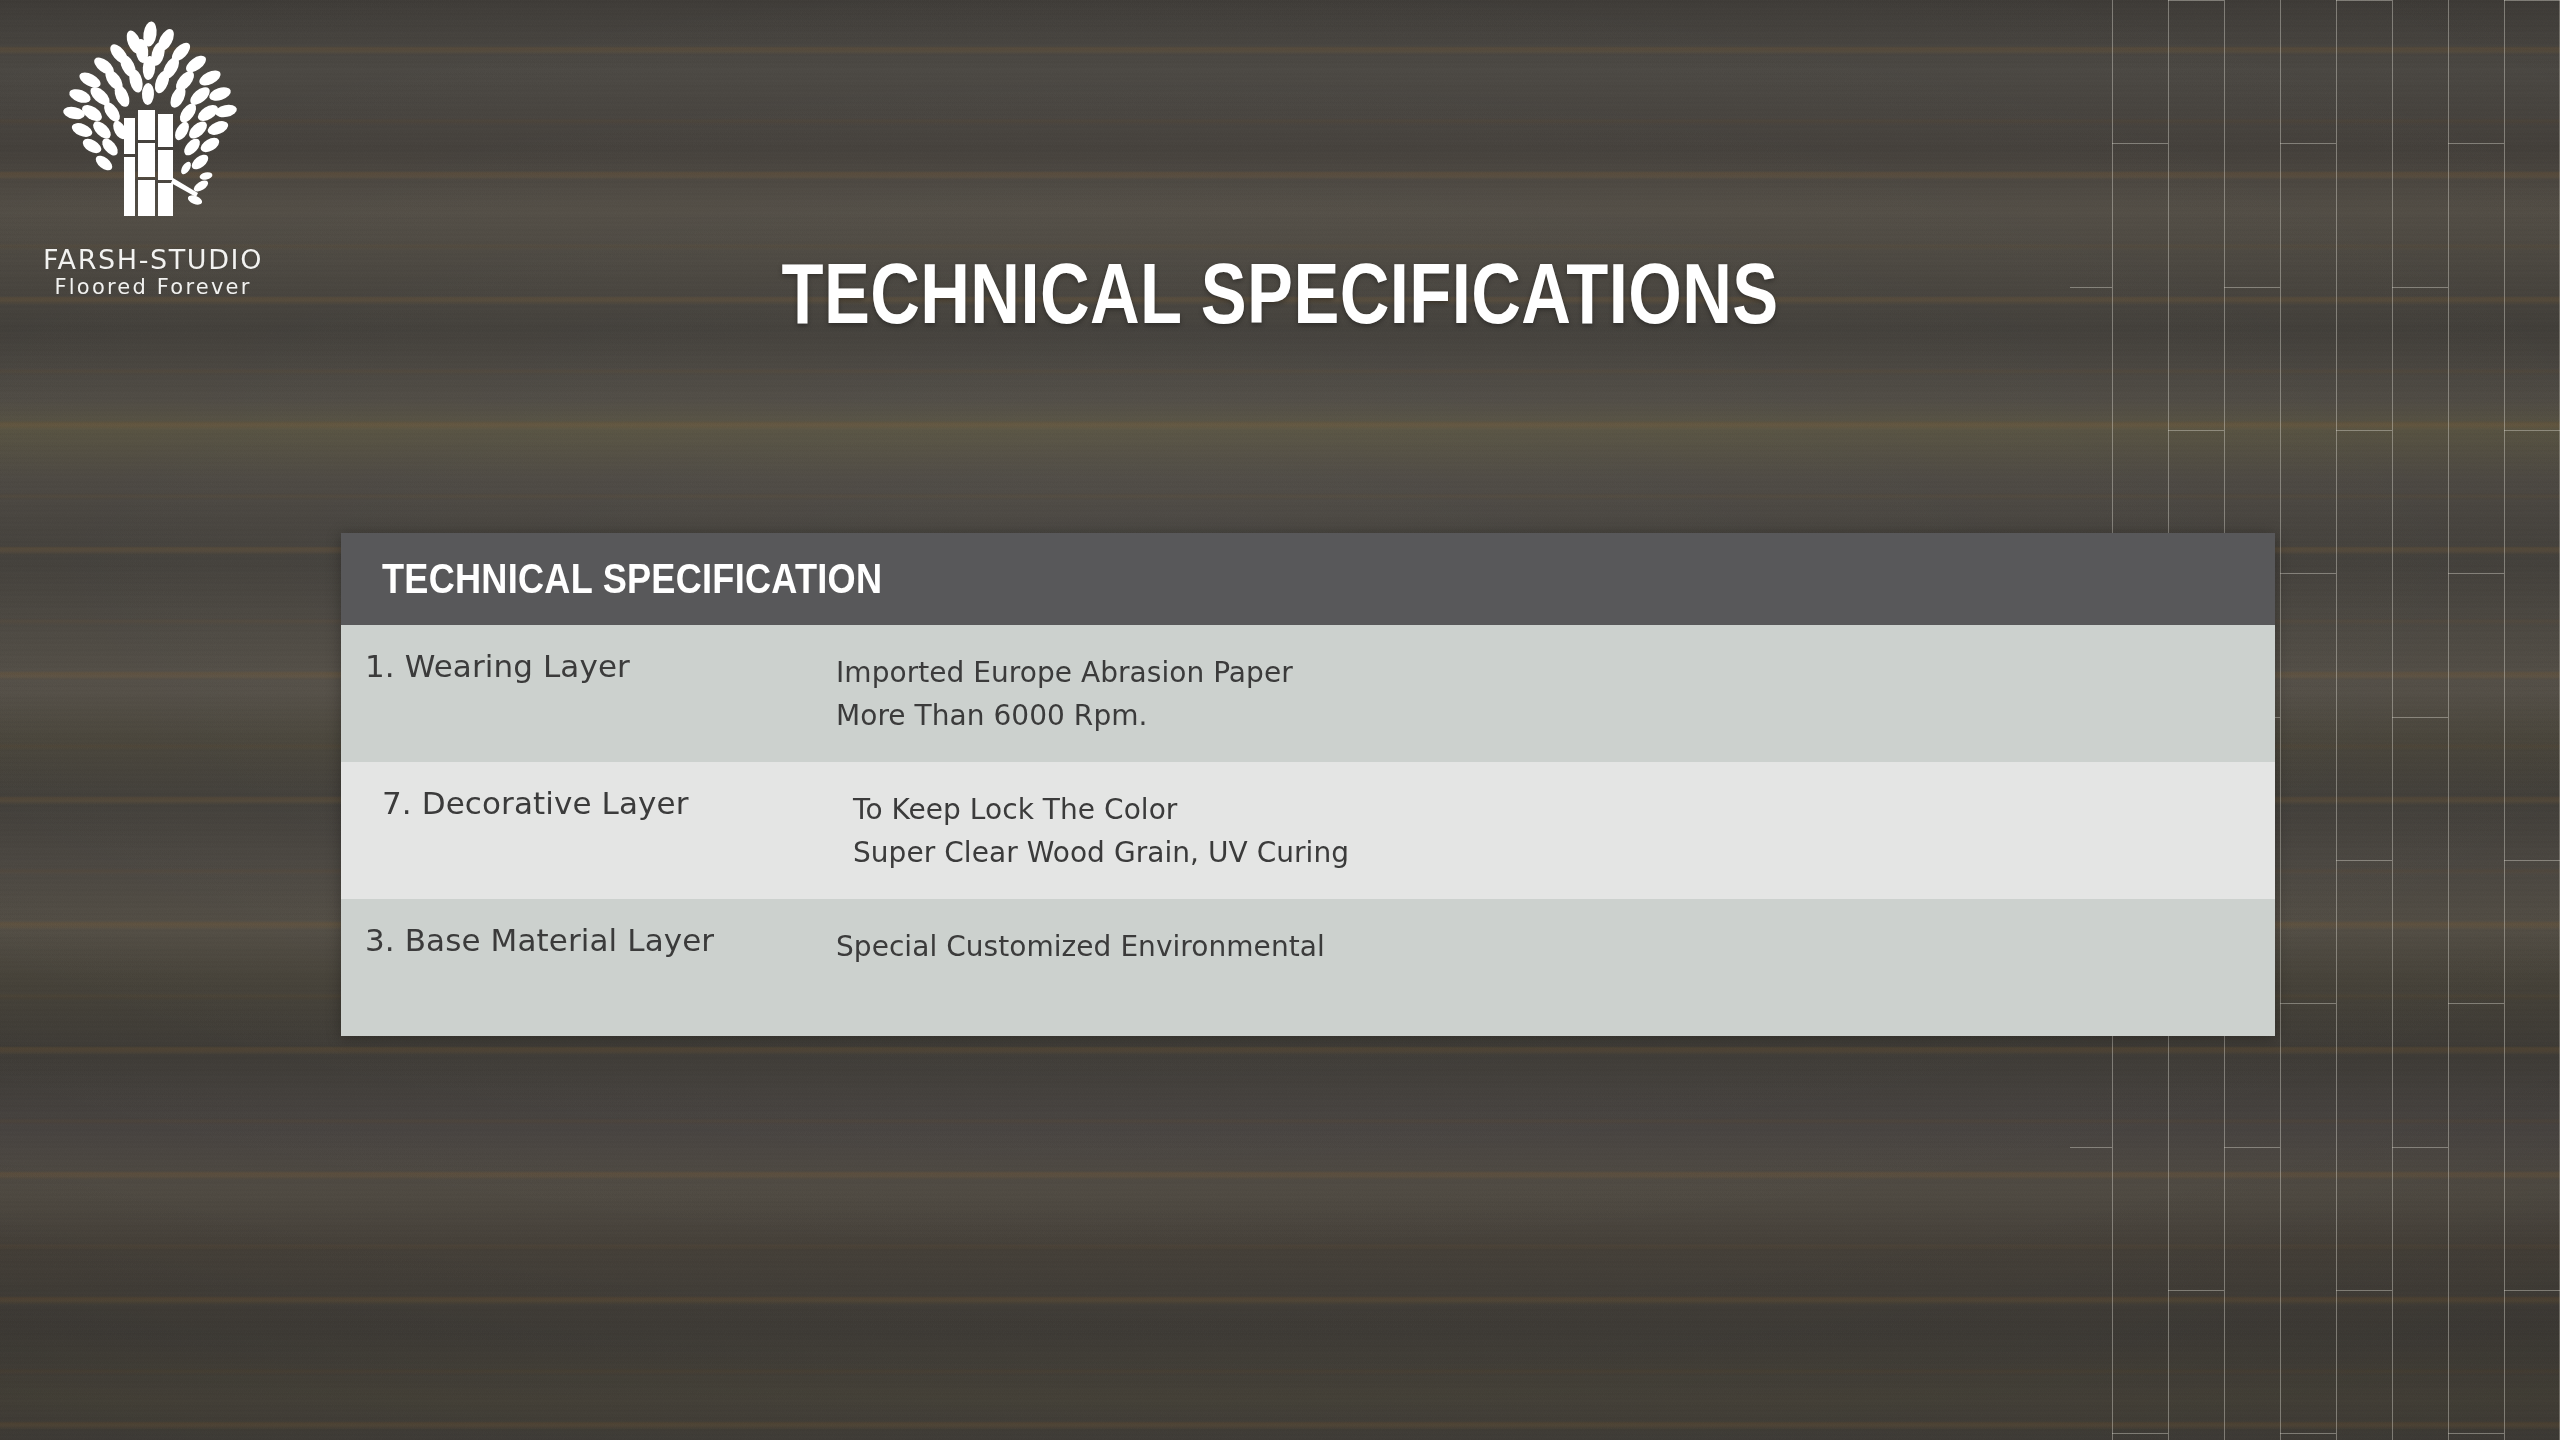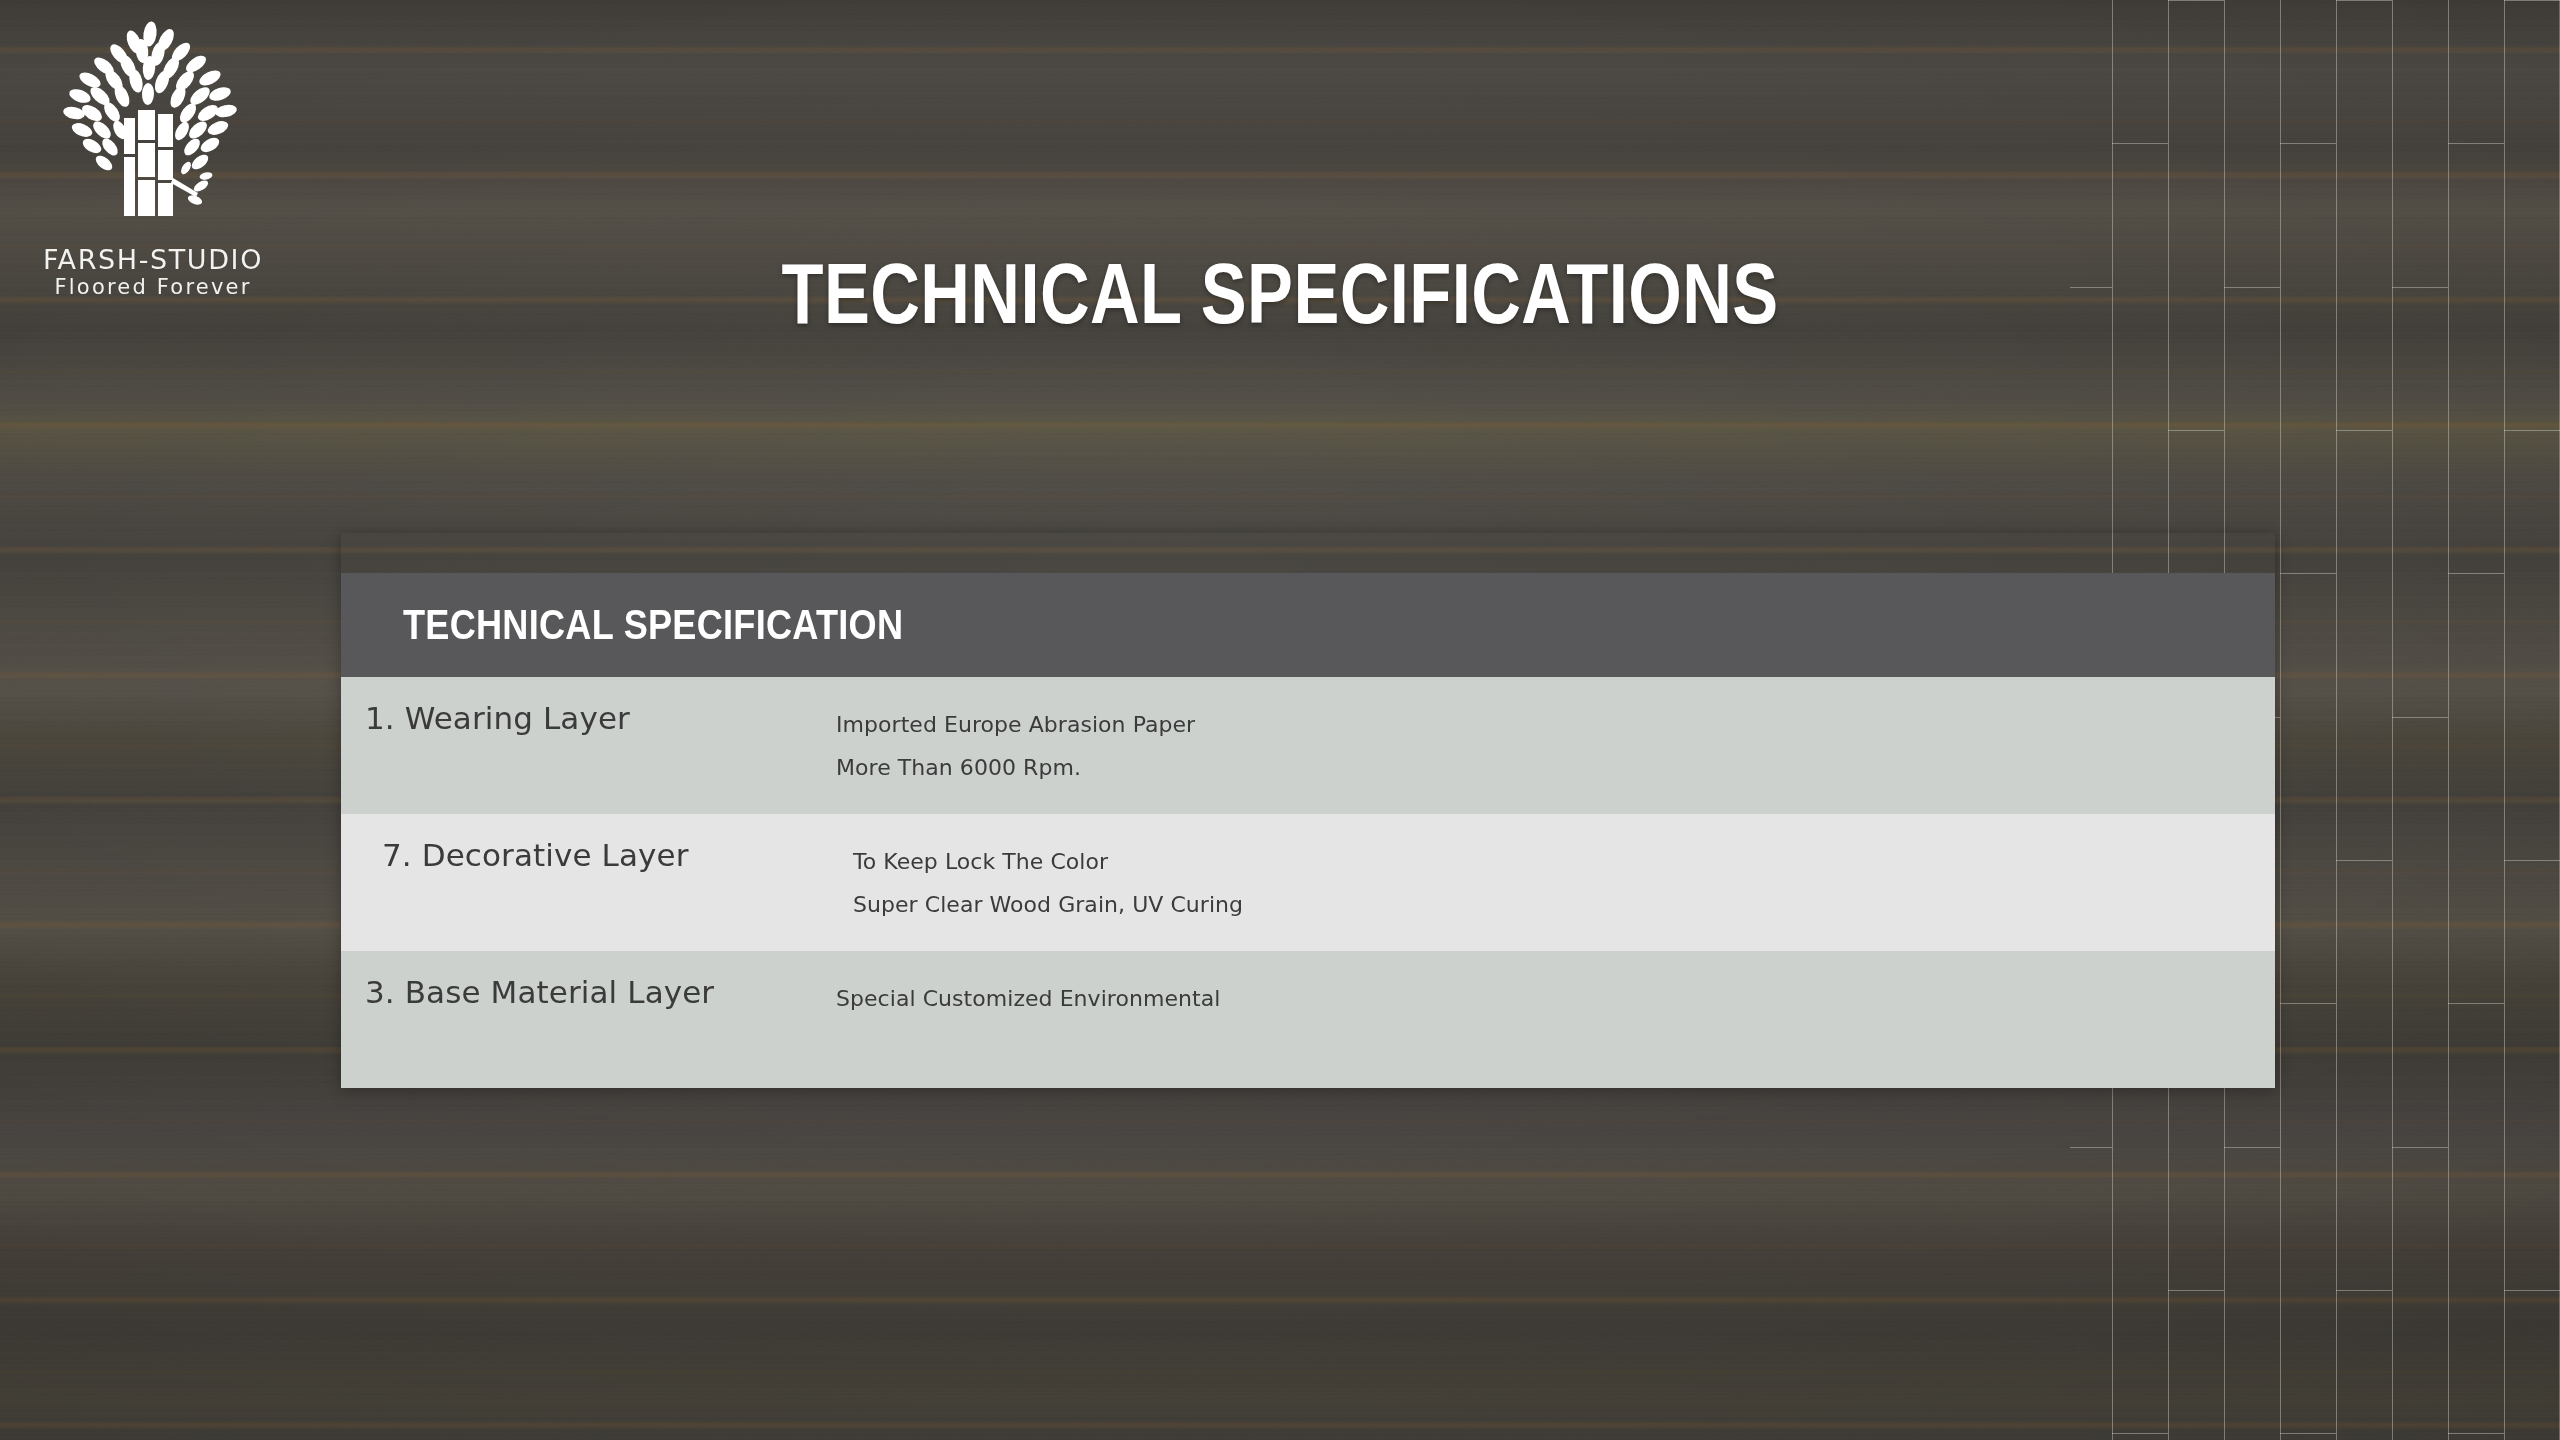--- a/index.html
+++ b/index.html
@@ -173,27 +173,26 @@
 
   
   .spec-table {
     position: absolute;
     left: 341px;
     top: 533px;
     width: 1934px;
     box-shadow: 0 2px 14px rgba(0,0,0,0.30);
   }
   .spec-header {
-    height: 104px;
+    height: 92px;
     background: #58585a;
     display: flex;
     align-items: center;
-    padding-left: 62px;
+    padding-left: 41px;
     box-sizing: border-box;
-    margin-top: 40px;
   }
   .spec-header-text {
     color: #ffffff;
     font-family: "Liberation Sans Narrow", "Liberation Sans", sans-serif;
     font-weight: 700;
     font-size: 42px;
     letter-spacing: 0.3px;
     transform: scaleX(0.86);
     transform-origin: 0 50%;
     white-space: nowrap;
@@ -215,21 +214,21 @@
     font-family: "DejaVu Sans", sans-serif;
     font-size: 31px;
     line-height: 1.0;
     letter-spacing: 0.1px;
     white-space: nowrap;
   }
   .spec-value {
     flex: 1 1 auto;
     color: #3b3b3b;
     font-family: "DejaVu Sans", sans-serif;
-    font-size: 22px;
+    font-size: 28px;
     line-height: 43px;
     letter-spacing: 0.05px;
   }
   .spec-value span { display: block; white-space: nowrap; }
 </style>
 </head>
 <body>
 
 <div id="slide">
 

